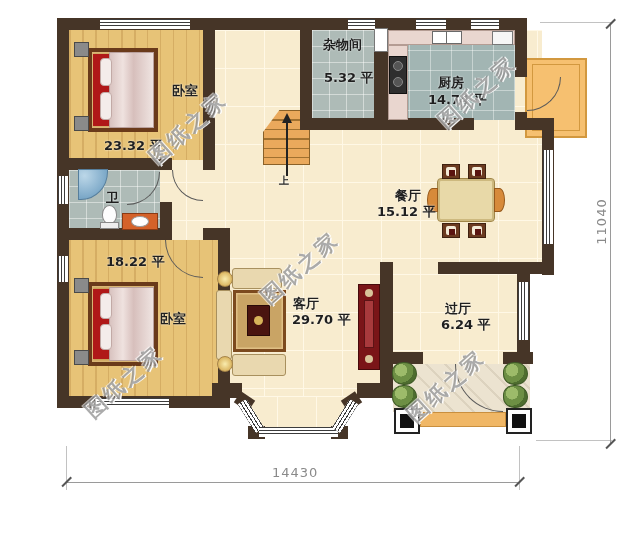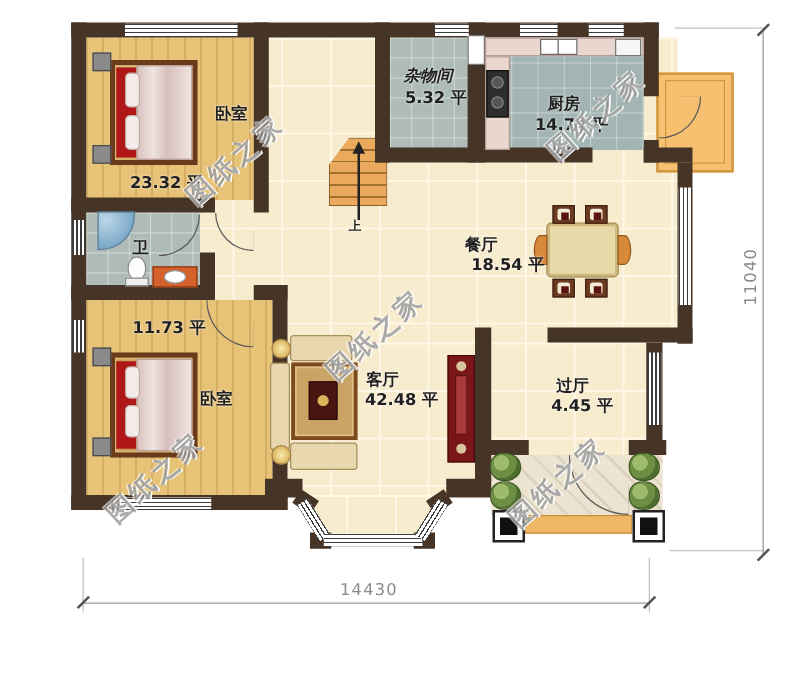--- a/index.html
+++ b/index.html
@@ -177,32 +177,32 @@
   <div class="plant" style="left:392px;top:385px;width:25px;height:23px;"></div>
   <div class="plant" style="left:503px;top:362px;width:25px;height:23px;"></div>
   <div class="plant" style="left:503px;top:385px;width:25px;height:23px;"></div>
   <div style="left:420px;top:412px;width:86px;height:15px;background:var(--step);border:1px solid #c98f3e;"></div>
   <div class="col" style="left:394px;top:408px;width:26px;height:26px;"></div>
   <div class="col" style="left:506px;top:408px;width:26px;height:26px;"></div>
 
   <div class="lbl" style="left:172px;top:82px;">卧室</div>
   <div class="lbl" style="left:104px;top:137px;">23.32 平</div>
   <div class="lbl" style="left:106px;top:189px;">卫</div>
-  <div class="lbl" style="left:106px;top:253px;">11.73 平</div>
+  <div class="lbl" style="left:106px;top:253px;">18.22 平</div>
   <div class="lbl" style="left:160px;top:310px;">卧室</div>
-  <div class="lbl" style="left:323px;top:52px;font-style:italic;">杂物间</div>
+  <div class="lbl" style="left:323px;top:36px;">杂物间</div>
   <div class="lbl" style="left:324px;top:69px;">5.32 平</div>
   <div class="lbl" style="left:438px;top:74px;">厨房</div>
   <div class="lbl" style="left:428px;top:91px;">14.74 平</div>
-  <div class="lbl" style="left:372px;top:187px;">餐厅</div>
-  <div class="lbl" style="left:377px;top:203px;">18.54 平</div>
+  <div class="lbl" style="left:395px;top:187px;">餐厅</div>
+  <div class="lbl" style="left:377px;top:203px;">15.12 平</div>
   <div class="lbl" style="left:293px;top:295px;">客厅</div>
-  <div class="lbl" style="left:292px;top:311px;">42.48 平</div>
+  <div class="lbl" style="left:292px;top:311px;">29.70 平</div>
   <div class="lbl" style="left:445px;top:300px;">过厅</div>
-  <div class="lbl" style="left:441px;top:316px;">4.45 平</div>
+  <div class="lbl" style="left:441px;top:316px;">6.24 平</div>
 
   <div class="wm" style="left:188px;top:128px;">图纸之家</div>
   <div class="wm" style="left:477px;top:92px;">图纸之家</div>
   <div class="wm" style="left:300px;top:268px;">图纸之家</div>
   <div class="wm" style="left:124px;top:382px;">图纸之家</div>
   <div class="wm" style="left:446px;top:386px;">图纸之家</div>
 
   <div class="extline" style="left:66px;top:446px;width:1px;height:44px;"></div>
   <div class="extline" style="left:519px;top:446px;width:1px;height:44px;"></div>
   <div class="dimline" style="left:66px;top:482px;width:454px;height:1px;"></div>

